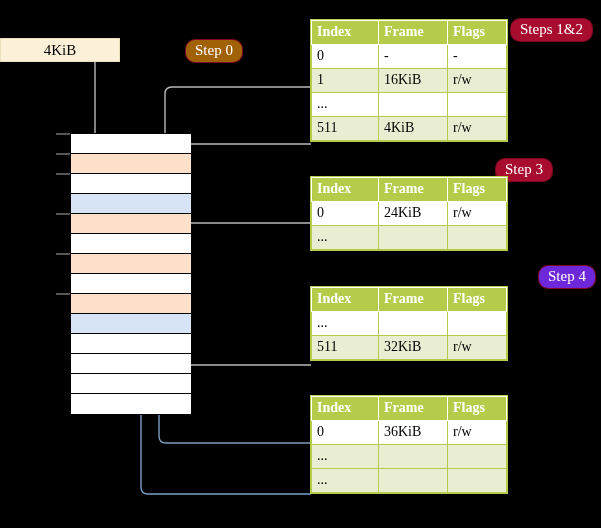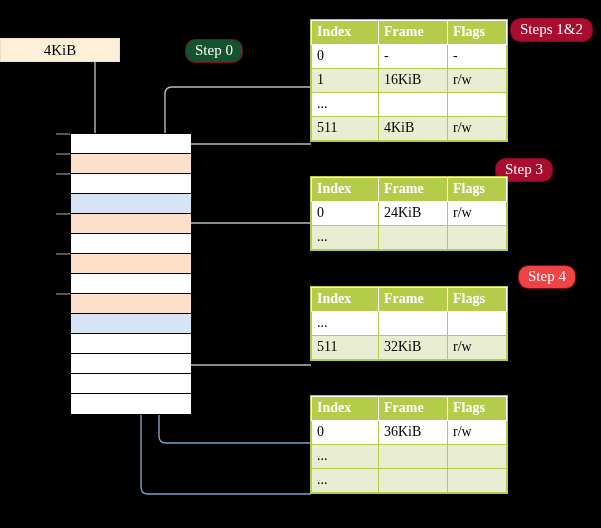--- a/index.html
+++ b/index.html
@@ -168,24 +168,24 @@
       <div class="memrow" style="top: 140px; height: 20px; background: rgb(255, 255, 255);"></div>
       <div class="memrow" style="top: 160px; height: 20px; background: rgb(252, 224, 202);"></div>
       <div class="memrow" style="top: 180px; height: 20px; background: rgb(214, 228, 245);"></div>
       <div class="memrow" style="top: 200px; height: 20px; background: rgb(255, 255, 255);"></div>
       <div class="memrow" style="top: 220px; height: 20px; background: rgb(255, 255, 255);"></div>
       <div class="memrow" style="top: 240px; height: 20px; background: rgb(255, 255, 255);"></div>
       <div class="memrow last" style="top: 260px; height: 20px; background: rgb(255, 255, 255);"></div>
     </div>
 
   <div id="badges">
-      <div class="step-badge" style="left: 186px; top: 40px; background: #14532d; color: rgb(255, 255, 255);">Step 0</div>
+      <div class="step-badge" style="left: 186px; top: 40px; background: #a16207; color: rgb(255, 255, 255);">Step 0</div>
       <div class="step-badge" style="left: 511px; top: 19px; background: rgb(168, 12, 46); color: rgb(255, 255, 255);">Steps 1&amp;2</div>
       <div class="step-badge" style="left: 496px; top: 159px; background: rgb(168, 12, 46); color: rgb(255, 255, 255);">Step 3</div>
-      <div class="step-badge" style="left: 519px; top: 266px; background: #ef4444; color: rgb(255, 255, 255);">Step 4</div>
+      <div class="step-badge" style="left: 539px; top: 266px; background: #6d28d9; color: rgb(255, 255, 255);">Step 4</div>
     </div>
 
   <div id="tables">
       <table class="ptable" style="left: 311px; top: 20px;">
         <thead>
           <tr>
             <th class="col-index">Index</th>
             <th class="col-frame">Frame</th>
             <th class="col-flags">Flags</th>
           </tr>

